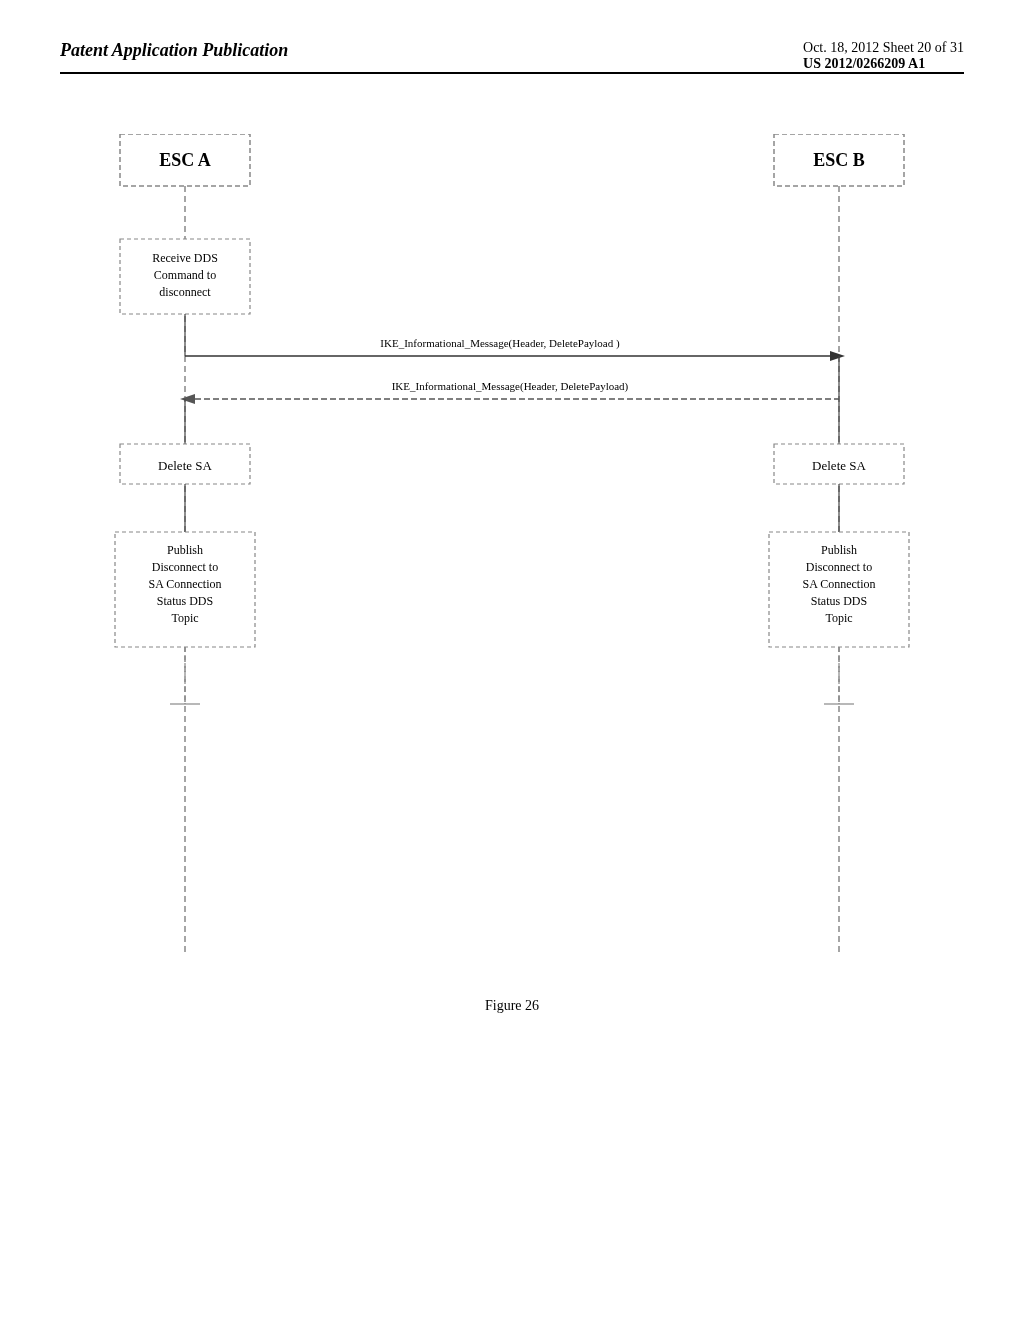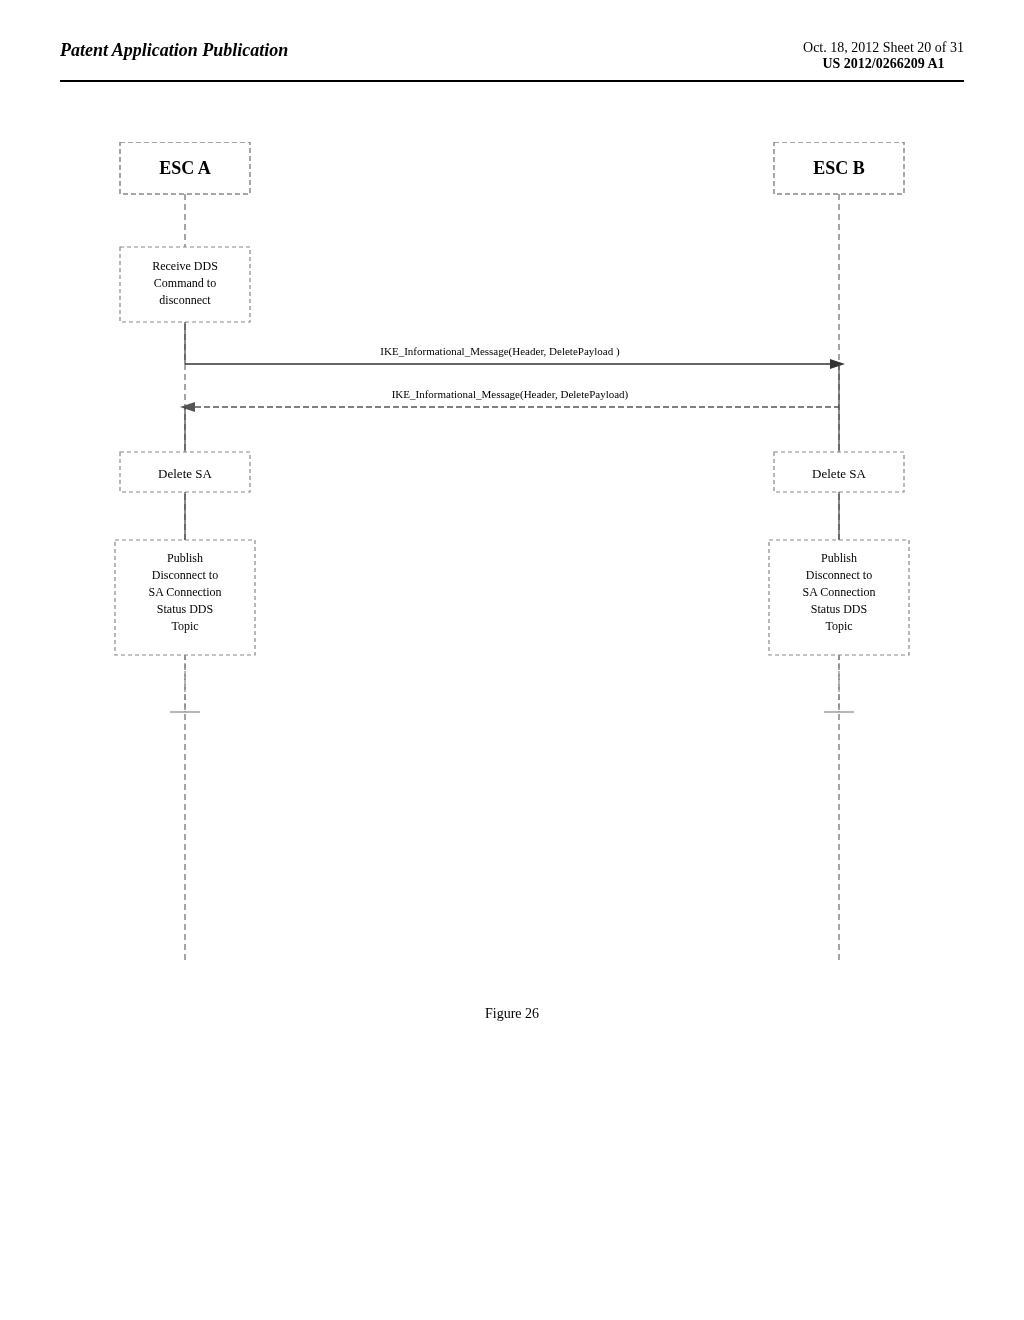--- a/index.html
+++ b/index.html
@@ -19,31 +19,30 @@
       position: relative;
       padding: 40px 60px;
     }
 
     
     .header {
       display: flex;
       justify-content: space-between;
       align-items: flex-start;
       border-bottom: 2px solid #000;
-      padding-bottom: 8px;
     }
 
     .header-left {
       font-weight: bold;
       font-size: 18px;
       font-style: italic;
     }
 
     .header-right {
-      text-align: center;
+      text-align: left;
       font-size: 14px;
     }
 
     .header-right .date-sheet {
       font-size: 14px;
     }
 
     .header-right .patent-num {
       font-size: 14px;
       font-weight: bold;

